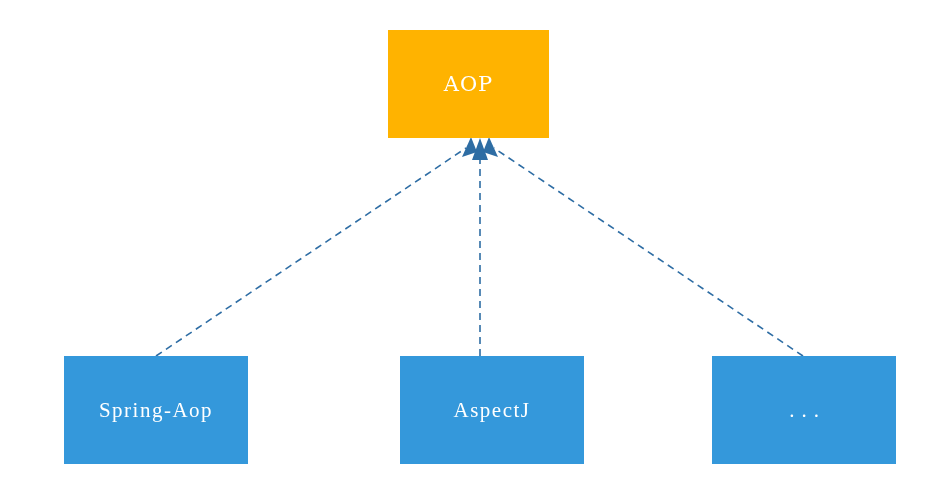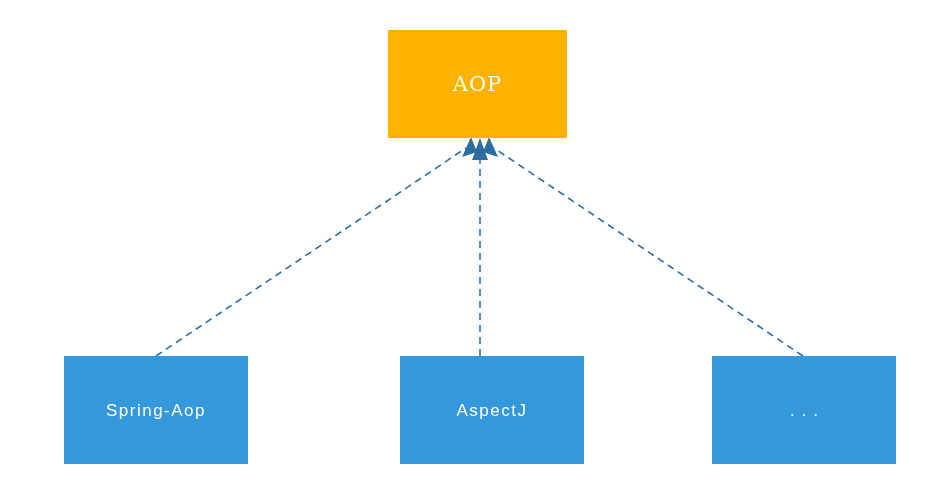--- a/index.html
+++ b/index.html
@@ -32,30 +32,30 @@
     position: absolute;
     display: flex;
     align-items: center;
     justify-content: center;
     box-sizing: border-box;
     text-align: center;
     line-height: 1;
   }
   .node-label {
     color: #ffffff;
-    font-family: Liberation Sans, sans-serif;
-    font-size: 17px;
+    font-family: Liberation Serif, serif;
+    font-size: 21px;
     letter-spacing: 1.5px;
     white-space: pre;
     user-select: none;
   }
   .node-root {
     left: 388px;
     top: 30px;
-    width: 179px;
+    width: 161px;
     height: 108px;
     background: #ffb300;
   }
   .node-root .node-label {
     font-family: "DejaVu Serif", serif;
     font-size: 21px;
     letter-spacing: 1px;
   }
   .node-leaf-0 {
     left: 64px;

